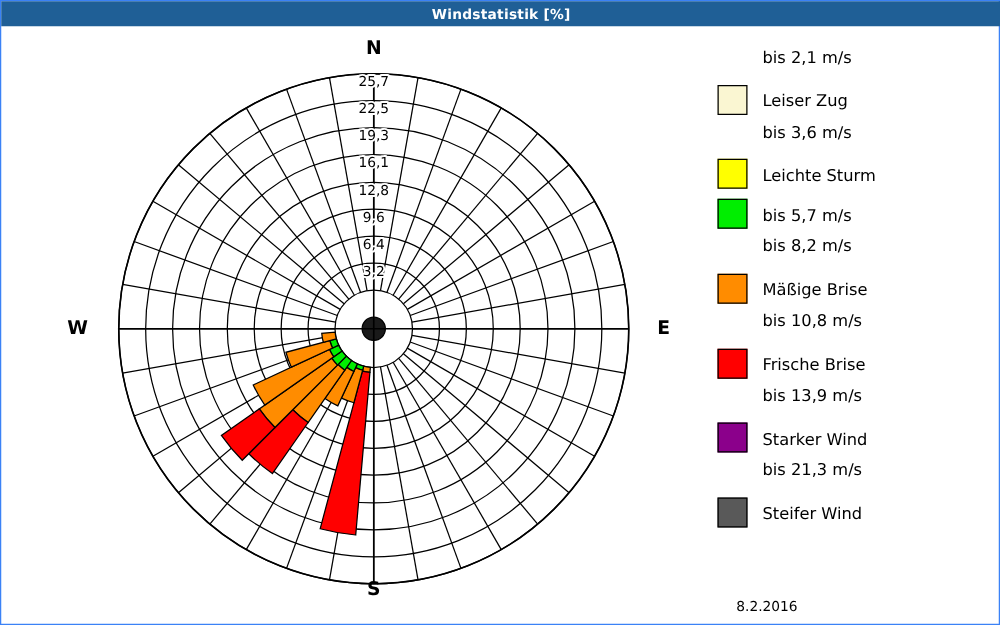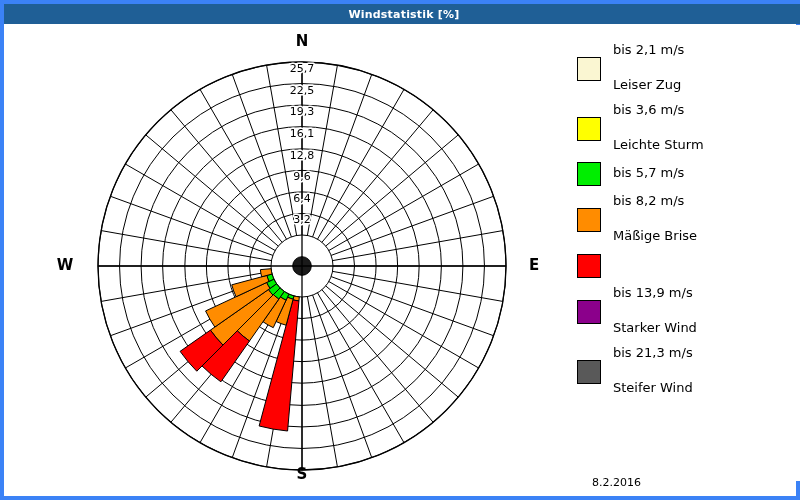--- a/index.html
+++ b/index.html
@@ -5,21 +5,21 @@
 <style>
   html,body{margin:0;padding:0;}
   body{
     width:800px;height:500px;overflow:hidden;
     background:#ffffff;
     font-family:"DejaVu Sans","Liberation Sans",sans-serif;
   }
   #app{
     position:relative;width:800px;height:500px;box-sizing:border-box;
     background:#ffffff;
-    border:4px solid #3b82f6;
+    border:1px solid #3b82f6;
   }
   
   #titlebar{
     position:absolute;left:0;top:0;width:800px;height:20px;
     background:#1f5f96;
     display:flex;align-items:center;justify-content:center;
   }
   #titlebar .ttl{
     color:#ffffff;font-size:11px;font-weight:bold;letter-spacing:.2px;
     font-family:"DejaVu Sans","Liberation Sans",sans-serif;
@@ -29,21 +29,21 @@
     position:absolute;left:1px;top:21px;width:796px;height:456px;
     background:#ffffff;
   }
   #rosewrap{position:absolute;left:0;top:0;width:570px;height:456px;}
   #rosesvg{display:block;}
   
   #legend{
     position:absolute;left:572px;top:16px;width:220px;
   }
   .leg-row{
-    display:flex;align-items:center;margin-bottom:6px;
+    display:flex;align-items:flex-end;margin-bottom:6px;
   }
   .leg-sw{
     width:24px;height:24px;flex:0 0 24px;
     border:1px solid #000000;margin-right:12px;margin-top:2px;
     box-sizing:border-box;
   }
   .leg-txt{
     font-size:13px;color:#000000;line-height:1.45;
     font-family:"DejaVu Sans","Liberation Sans",sans-serif;
     white-space:nowrap;
@@ -204,20 +204,24 @@
       <div class="leg-row">
         <div class="leg-sw" style="background: rgb(255, 140, 0);"></div>
         <div class="leg-txt">
           <span>bis 8,2 m/s</span>
           <span class="l2">Mäßige Brise</span>
         </div>
       </div>
 
       <div class="leg-row">
         <div class="leg-sw" style="background: rgb(255, 0, 0);"></div>
+        <div class="leg-txt">
+          <span>bis 10,8 m/s</span>
+          <span class="l2">Frische Brise</span>
+        </div>
       </div>
 
       <div class="leg-row">
         <div class="leg-sw" style="background: rgb(139, 0, 139);"></div>
         <div class="leg-txt">
           <span>bis 13,9 m/s</span>
           <span class="l2">Starker Wind</span>
         </div>
       </div>
 

